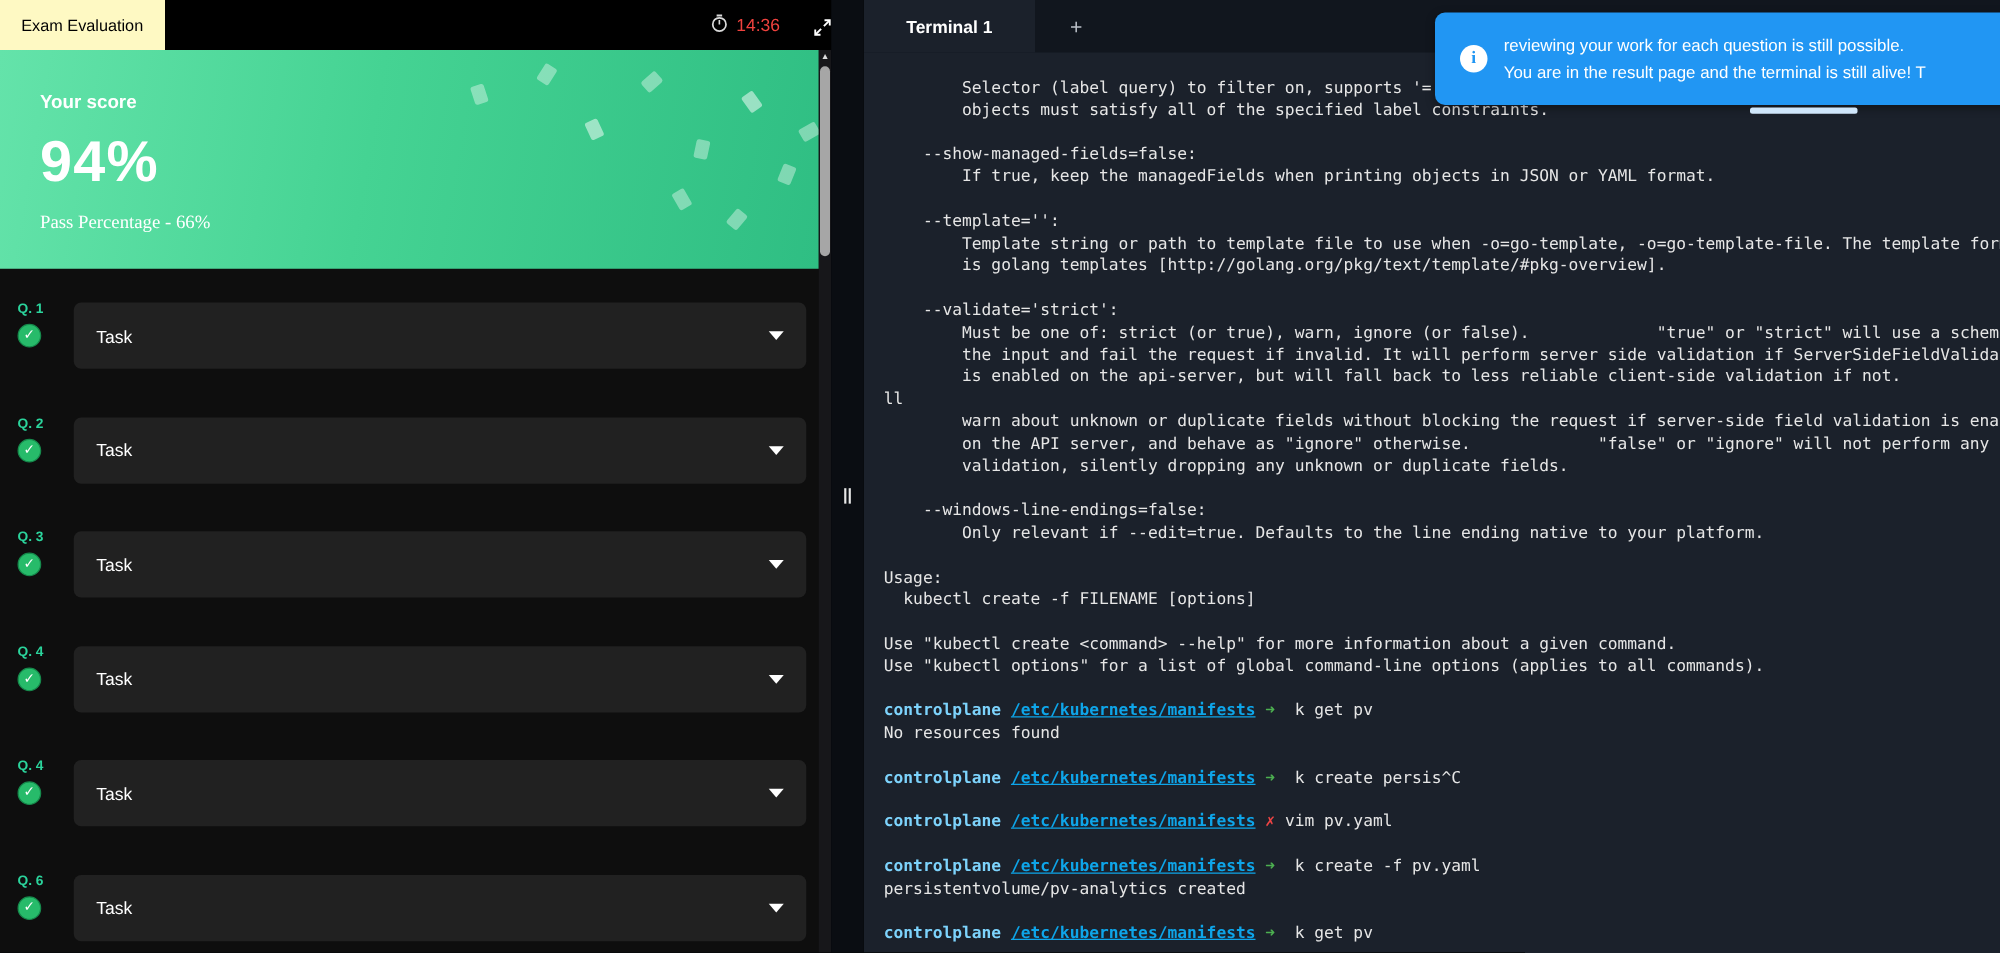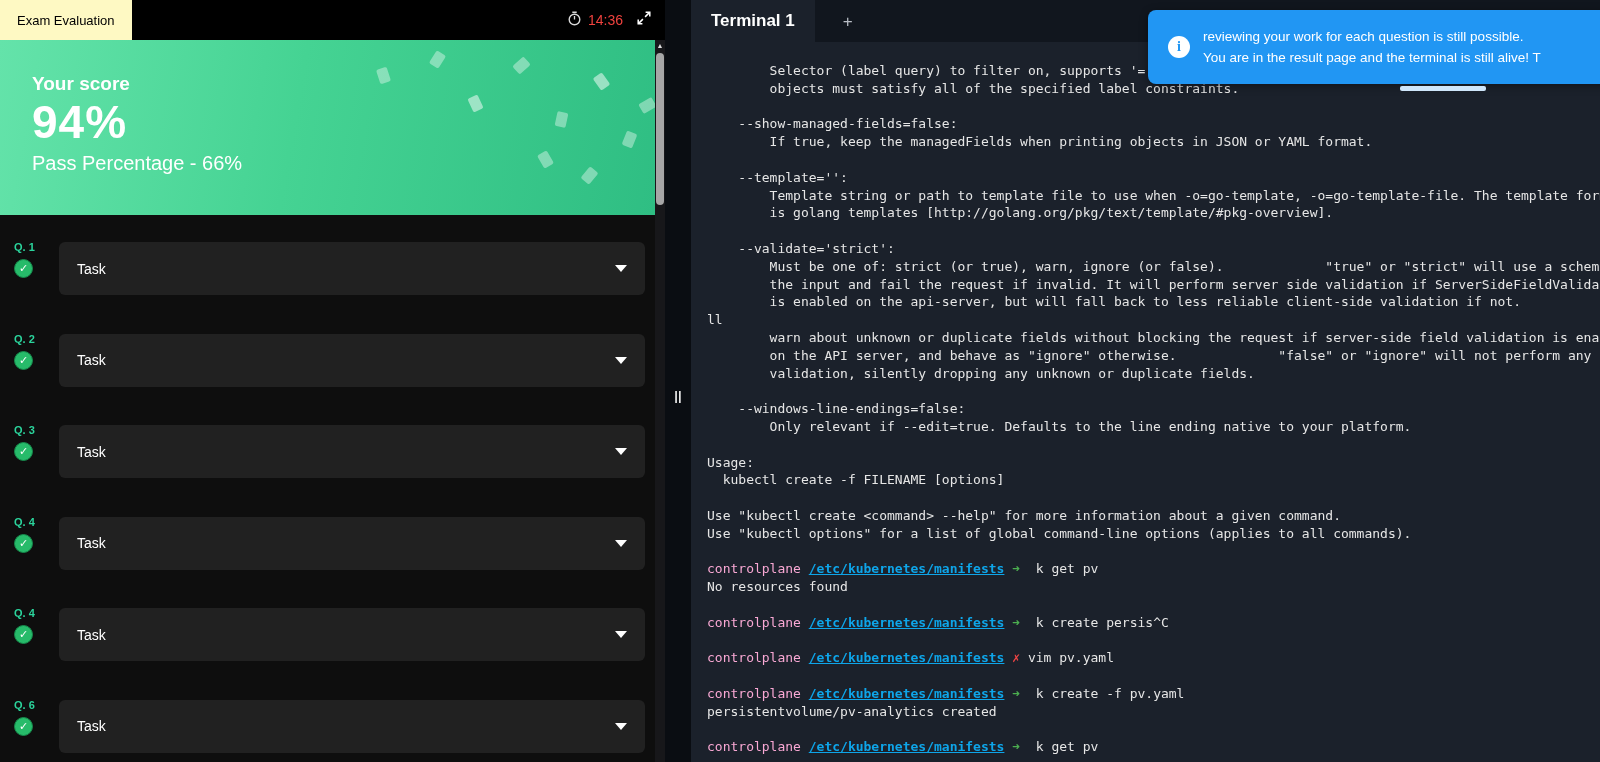--- a/index.html
+++ b/index.html
@@ -3,31 +3,31 @@
 <meta charset="utf-8">
 <style>
   * { box-sizing: border-box; margin: 0; padding: 0; }
   html,body { width:1600px; height:762px; overflow:hidden; background:#000; font-family:"Liberation Sans", sans-serif; }
   body { display:flex; position:relative; }
 
   
   .left-panel { width:665px; height:762px; background:#0e0e0e; position:relative; flex:none; }
   .left-header { height:40px; background:#000; display:flex; align-items:center; }
   .exam-tab { background:#fef9c3; color:#000; font-weight:normal; font-size:13px; height:40px; display:flex; align-items:center; padding:0 17px; cursor:pointer; }
-  .header-right { margin-left:auto; display:flex; align-items:flex-start; gap:14px; padding-right:14px; }
+  .header-right { margin-left:auto; display:flex; align-items:flex-end; gap:27px; }
   .timer { display:flex; align-items:center; gap:6px; color:#f0423e; font-size:14px; font-weight:500; }
   .expand-btn { cursor:pointer; display:flex; align-items:center; }
 
   .left-scroll { width:655px; }
 
   .score-card { width:655px; height:175px; padding:33px 32px; position:relative; overflow:hidden; color:#fff;
     background:linear-gradient(100deg,#64e3aa 0%,#45d393 45%,#2fbe83 100%); }
-  .score-title { font-size:19px; font-weight:600; }
-  .score-value { font-size:46px; font-weight:800; letter-spacing:1px; margin-bottom:3px; }
-  .score-pass { font-size:20px; font-weight:400; }
+  .score-title { font-size:15px; font-weight:600; margin-bottom:12px; }
+  .score-value { font-size:46px; font-weight:800; letter-spacing:1px; margin-bottom:14px; }
+  .score-pass { font-size:15px; font-weight:400;font-family:Liberation Serif, serif; }
   .confetti { position:absolute; width:11px; height:15px; background:rgba(255,255,255,0.38); border-radius:2px; }
 
   .question-list { padding-top:27px; }
   .question-row { position:relative; height:57px; margin:0 10px 34.5px 14px; }
   .q-number { position:absolute; left:0; top:-1px; color:#2bd49c; font-size:11px; font-weight:bold; }
   .q-check { position:absolute; left:0; top:17px; width:19px; height:19px; border-radius:50%;
     background:#27bb6a; border:1px solid #168a4c; color:#fff; font-size:11px; line-height:17px; text-align:center; }
   .q-card { margin-left:45px; height:53px; background:#212121; border-radius:6px; display:flex; align-items:center;
     padding:0 18px; color:#fff; font-size:14px; cursor:pointer; }
   .q-chevron { margin-left:auto; width:0; height:0; border-left:6px solid transparent; border-right:6px solid transparent; border-top:7px solid #fff; }
@@ -36,27 +36,27 @@
   .v-scroll-up { position:absolute; top:2px; left:0; width:10px; text-align:center; color:#ddd; font-size:7px; cursor:pointer; }
   .v-thumb { position:absolute; top:13px; left:1px; width:8px; height:152px; background:#a6a6a6; border-radius:4px; cursor:pointer; }
 
   
   .divider { width:26px; height:762px; background:#0a0d12; position:relative; flex:none; }
   .divider-handle { position:absolute; top:388px; left:0; width:26px; text-align:center; color:#e8e8e8; font-size:13px; font-weight:bold; cursor:col-resize; }
 
   
   .terminal-panel { flex:1; height:762px; background:#1b212b; display:flex; flex-direction:column; overflow:hidden; }
   .term-tabbar { height:42px; background:#11161e; display:flex; align-items:center; flex:none; }
-  .term-tab { height:42px; display:flex; align-items:center; padding:0 20px; background:#1b212b; color:#fff; font-size:17px; font-weight:bold; cursor:pointer; }
+  .term-tab { height:42px; display:flex; align-items:center; padding:0 34px; background:#1b212b; color:#fff; font-size:14px; font-weight:bold; cursor:pointer; }
   .term-newtab { margin-left:28px; color:#b9bec6; font-size:17px; cursor:pointer; line-height:1; }
 
   .terminal-output { flex:1; padding:20px 0 0 16px; font-family:"DejaVu Sans Mono","DejaVu Sans",monospace; font-size:13px; line-height:17.8px; color:#e6e6e6; white-space:pre; overflow:hidden; cursor:text; }
   .tline { height:17.8px; }
   .seg-t { color:#e6e6e6; }
-  .seg-h { color:#f9a8d4; font-weight:normal; }
+  .seg-h { color:#7dd3fc; font-weight:bold; }
   .seg-p { color:#0ea5e9; font-weight:bold;text-decoration:underline; }
   .seg-g { color:#4caf50; font-weight:bold; }
   .seg-r { color:#ef4444; font-weight:bold; }
 
   
   .toast { position:absolute; left:1148px; top:10px; width:472px; height:74px; background:#2196f3; border-radius:8px;
     display:flex; align-items:center; gap:13px; padding:0 0 0 20px; color:#fff; z-index:20; box-shadow:0 2px 8px rgba(0,0,0,0.4); }
   .toast-icon { width:22px; height:22px; border-radius:50%; background:#fff; color:#2196f3; font-weight:bold; font-size:14px;
     display:flex; align-items:center; justify-content:center; flex:none; font-family:"Liberation Serif", serif; }
   .toast-text { font-size:13.5px; line-height:21px; }

